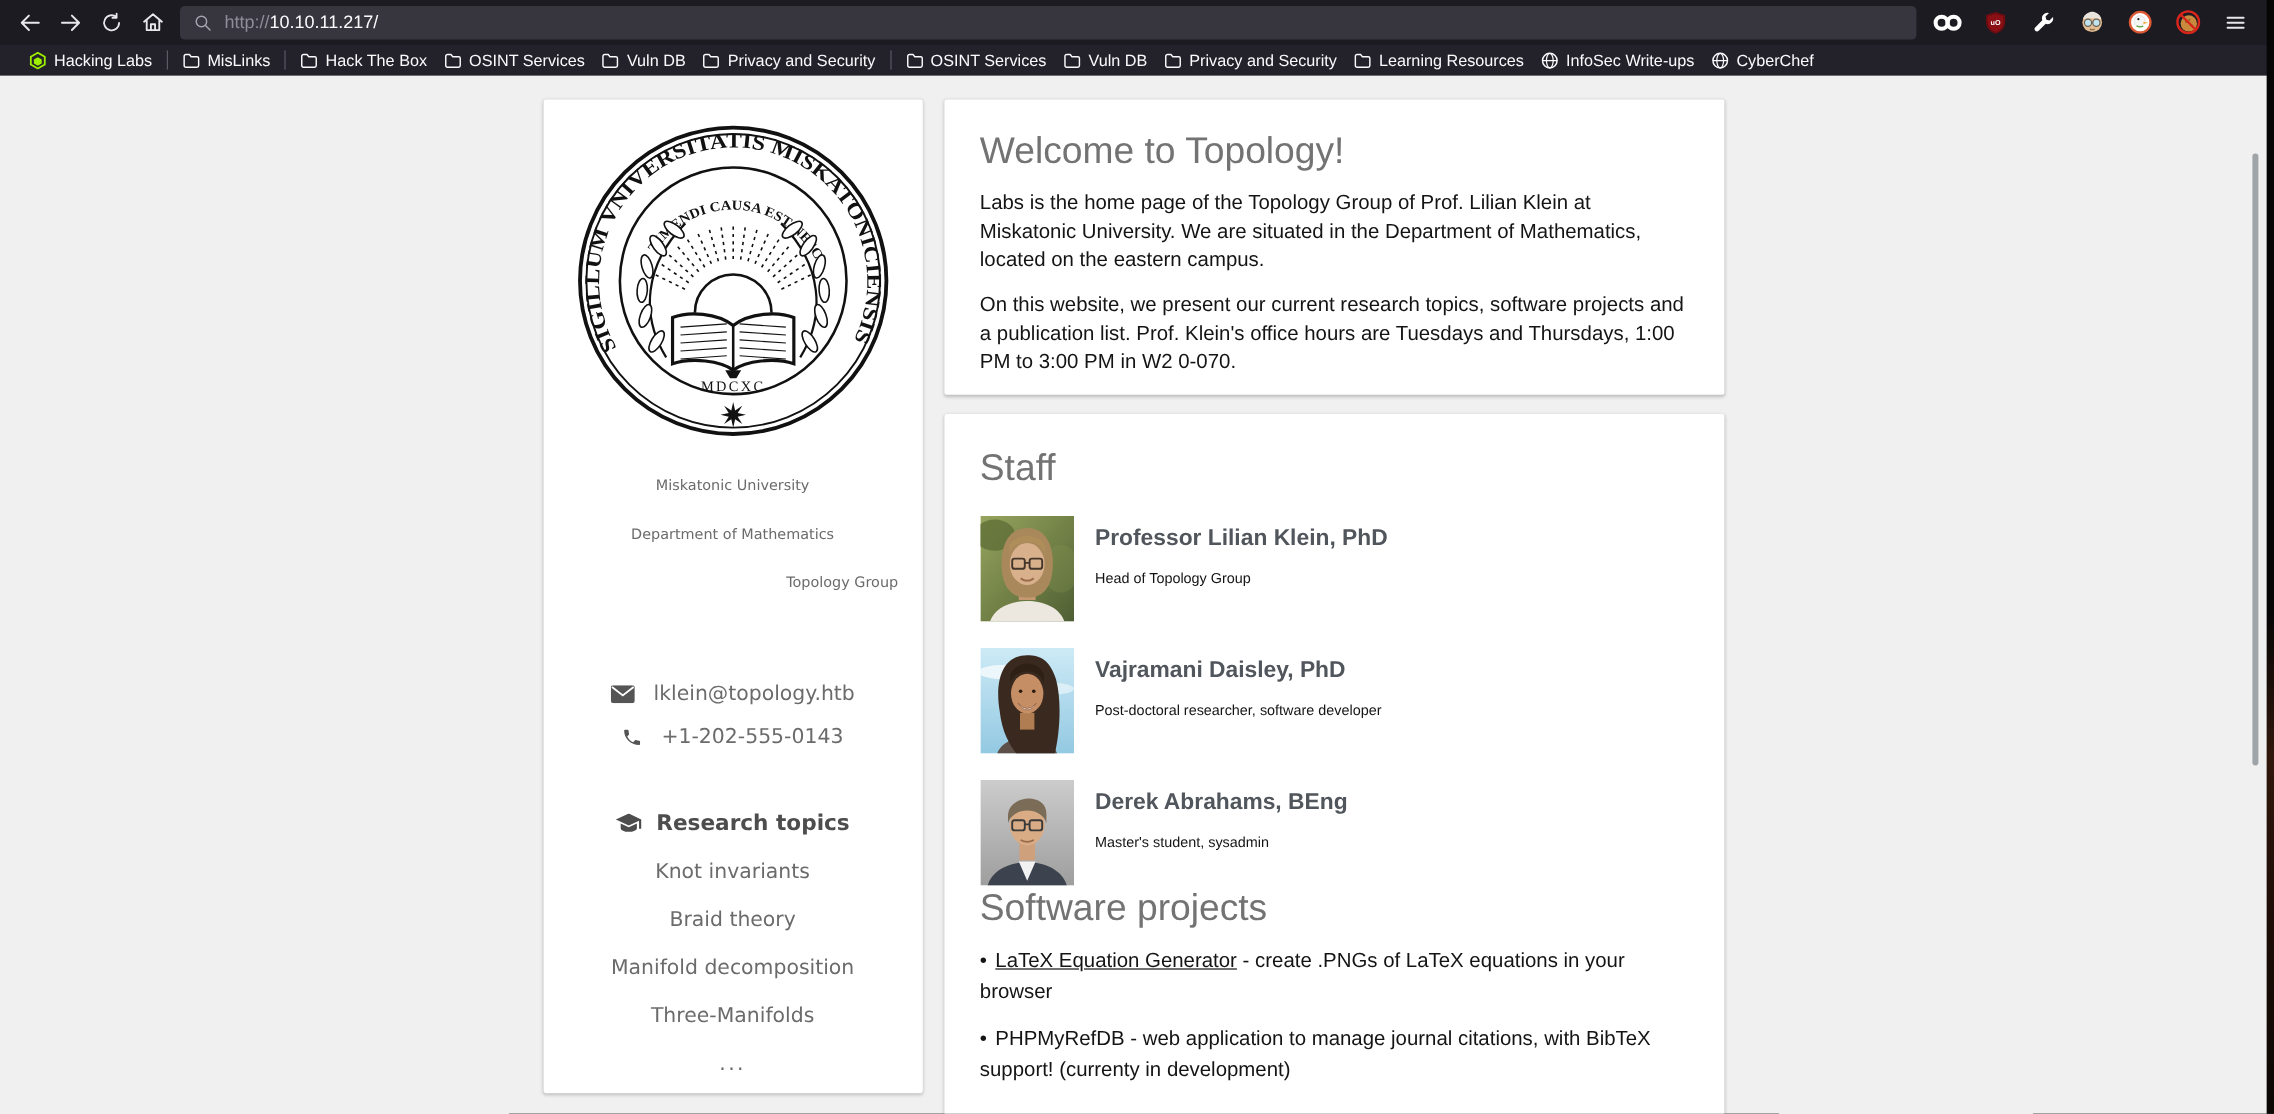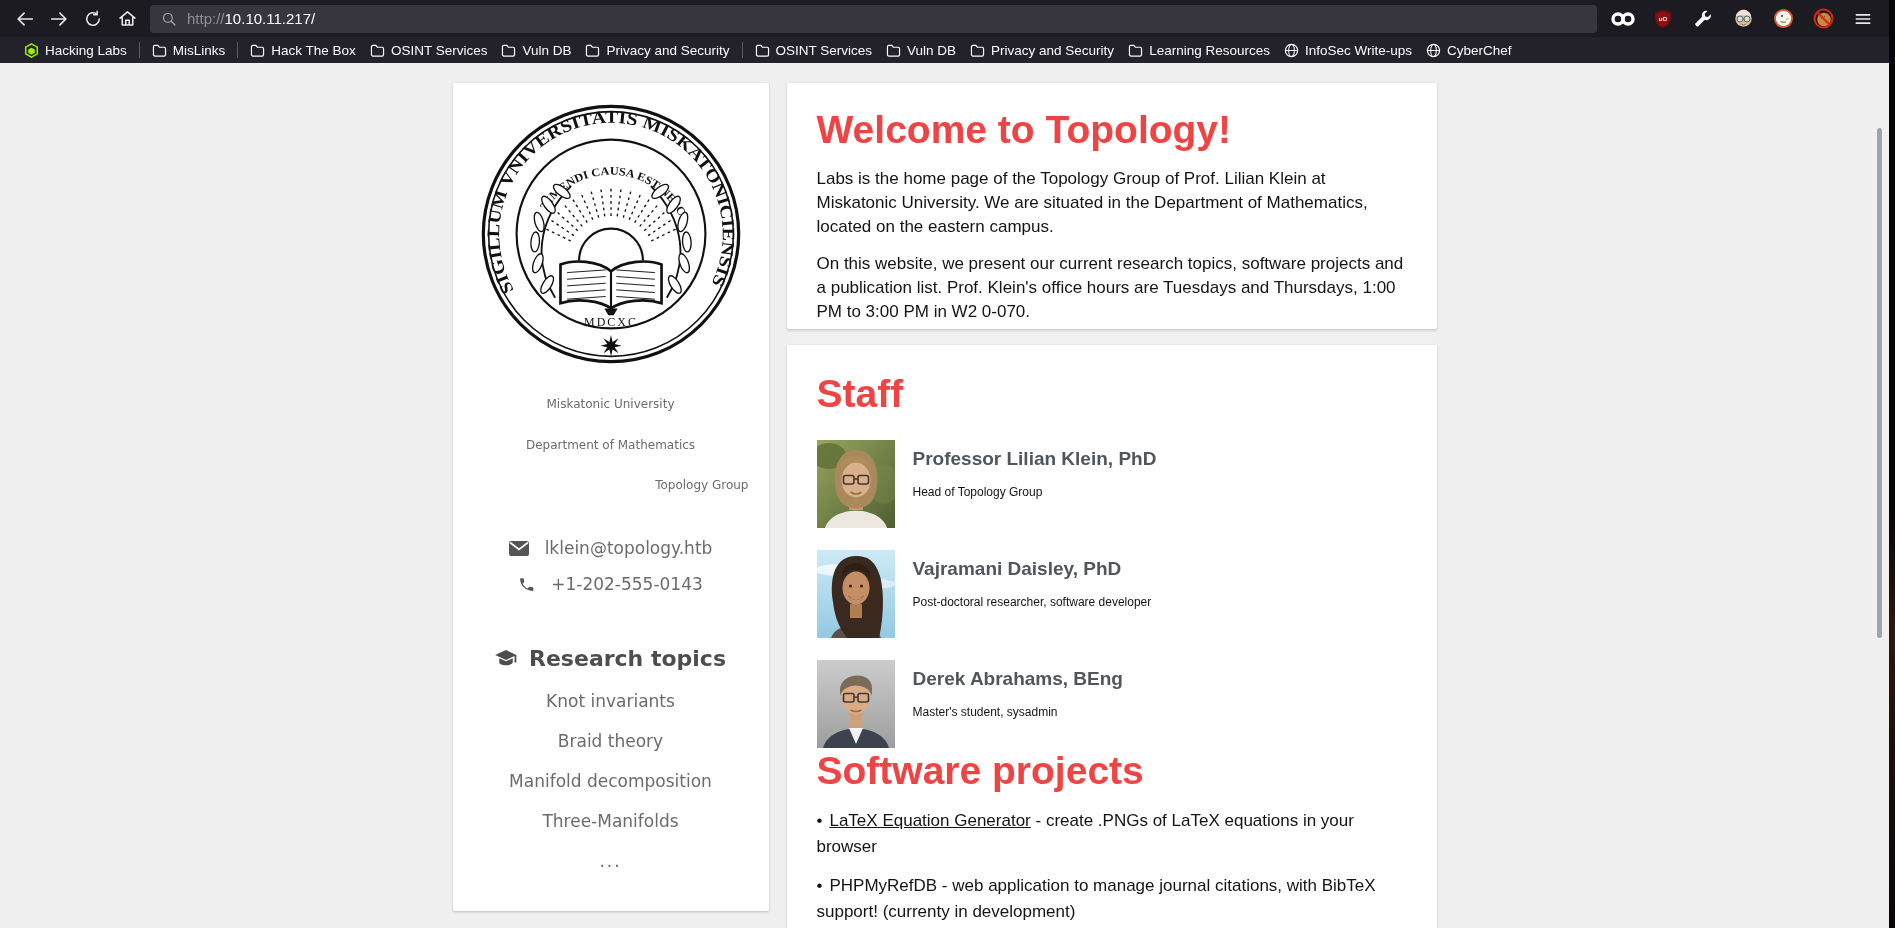--- a/index.html
+++ b/index.html
@@ -34,34 +34,34 @@
   .card { background:#ffffff; border-radius:2px; box-shadow:0 1px 3px rgba(0,0,0,.22); }
 
   
   .sidebar { width:316px; height:828px; padding:14px 20px; text-align:center; flex:0 0 auto;
              font-family:"DejaVu Sans", sans-serif; }
   .seal { width:266px; height:266px; margin:4px auto 0; display:block; }
   .org-line { color:#6b6b6b; font-size:12px; font-weight:400; }
   .org-university { margin-top:30px; }
   .org-dept { margin-top:27px; }
   .org-group { margin-top:26px;text-align:right; }
-  .contact { margin-top:46px; }
+  .contact { margin-top:76px; }
   .contact-row { display:flex; align-items:center; justify-content:center; gap:16px; margin-top:16px; }
   .contact-row svg { fill:#555555; flex:0 0 auto; }
   .contact-text { color:#6b6b6b; font-size:17px; }
   .research-head { margin-top:52px; display:flex; align-items:center; justify-content:center; gap:12px; }
   .research-head svg { fill:#4d4d4d; }
-  .research-title { color:#4d4d4d; font-size:22px; font-weight:bold; }
+  .research-title { color:#4d4d4d; font-size:18px; font-weight:bold; }
   .topic { color:#6b6b6b; font-size:17px; margin-top:20px; }
   .topic-dots { letter-spacing:2px; }
 
   
   .main-col { width:650px; flex:0 0 auto; }
   .card-welcome { height:246px; padding:24px 30px; overflow:hidden; }
-  h1.section { color:#ef4444; font-size:39px; font-weight:700; line-height:1.2; }
+  h1.section { color:#737373; font-size:31px; font-weight:400; line-height:1.2; }
   .card-welcome p { color:#141414; font-size:17px; line-height:24px; margin-top:13px; }
   .card-welcome h1 { margin-bottom:10px; }
   .card-main { margin-top:16px; height:700px; padding:26px 30px; overflow:hidden; }
   .staff-row { display:flex; gap:18px; margin-top:22px; }
   .avatar { width:78px; height:88px; flex:0 0 auto; display:block; }
   .staff-name { color:#51565c; font-size:19px; font-weight:bold; margin-top:8px; }
   .staff-role { color:#141414; font-size:12px; margin-top:15px; }
   .software-title { }
   .sw-item { color:#141414; font-size:17px; line-height:26px; margin-top:13px; }
   .sw-bullet { margin-right:7px; }

